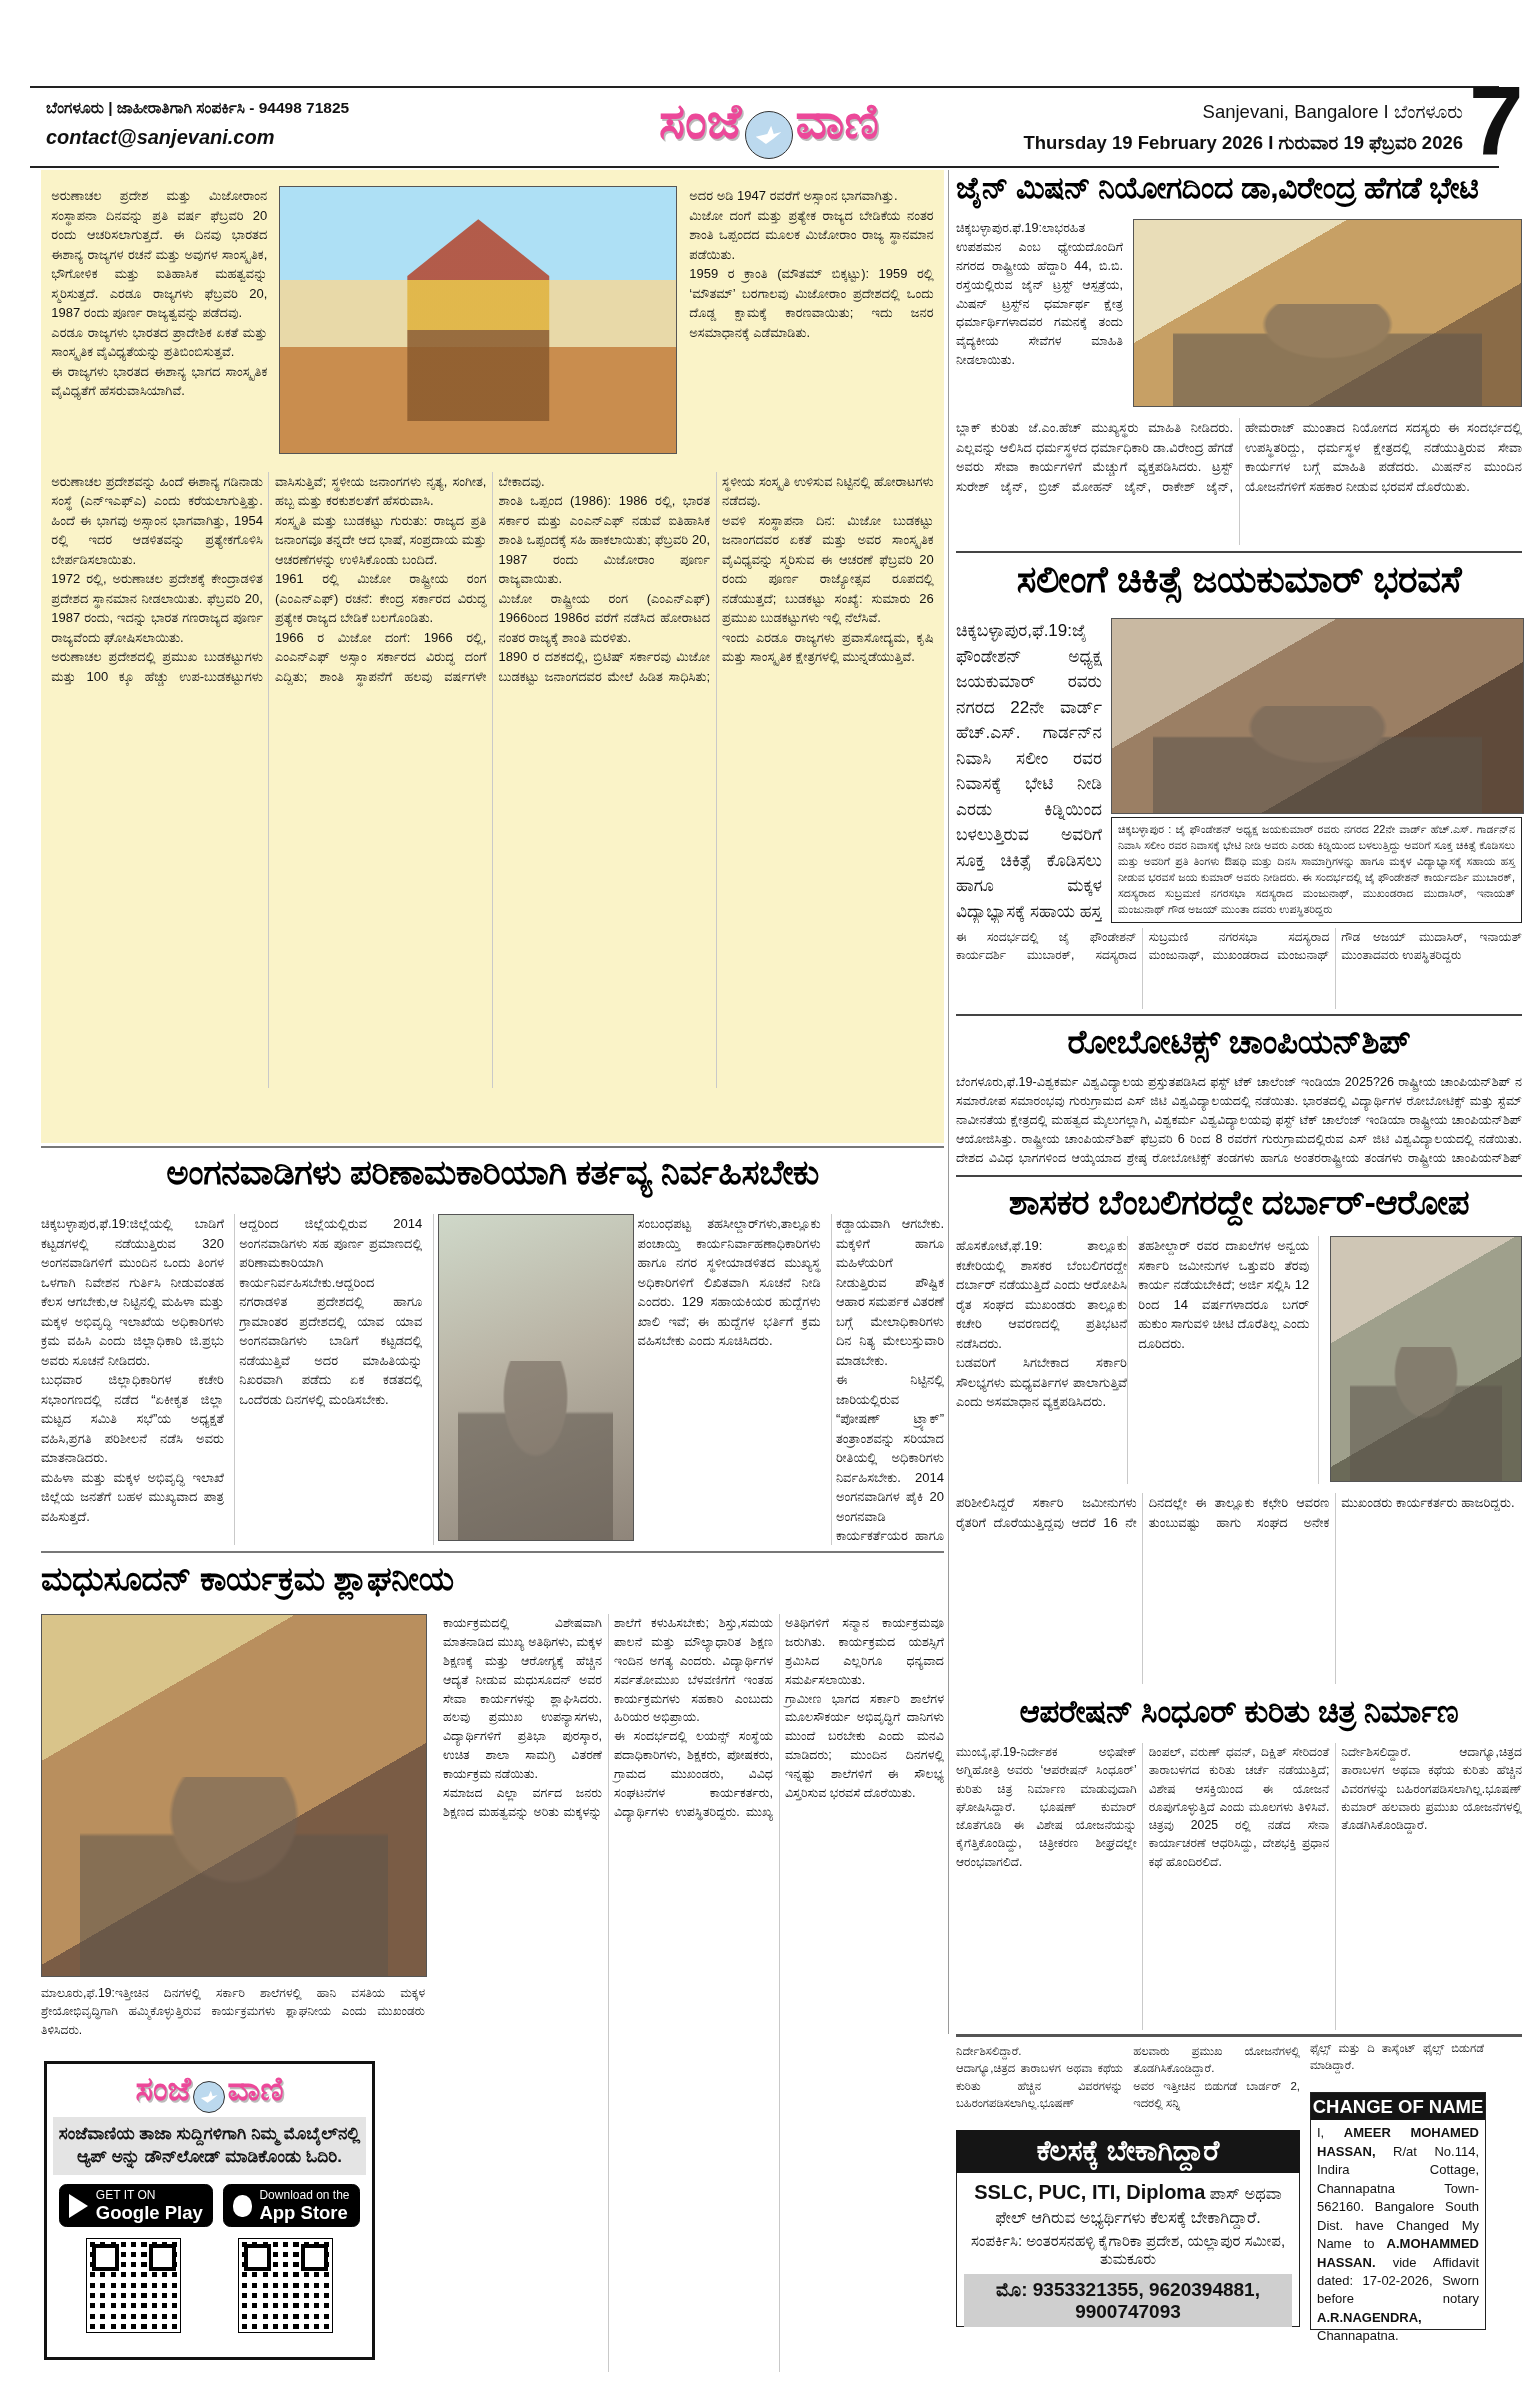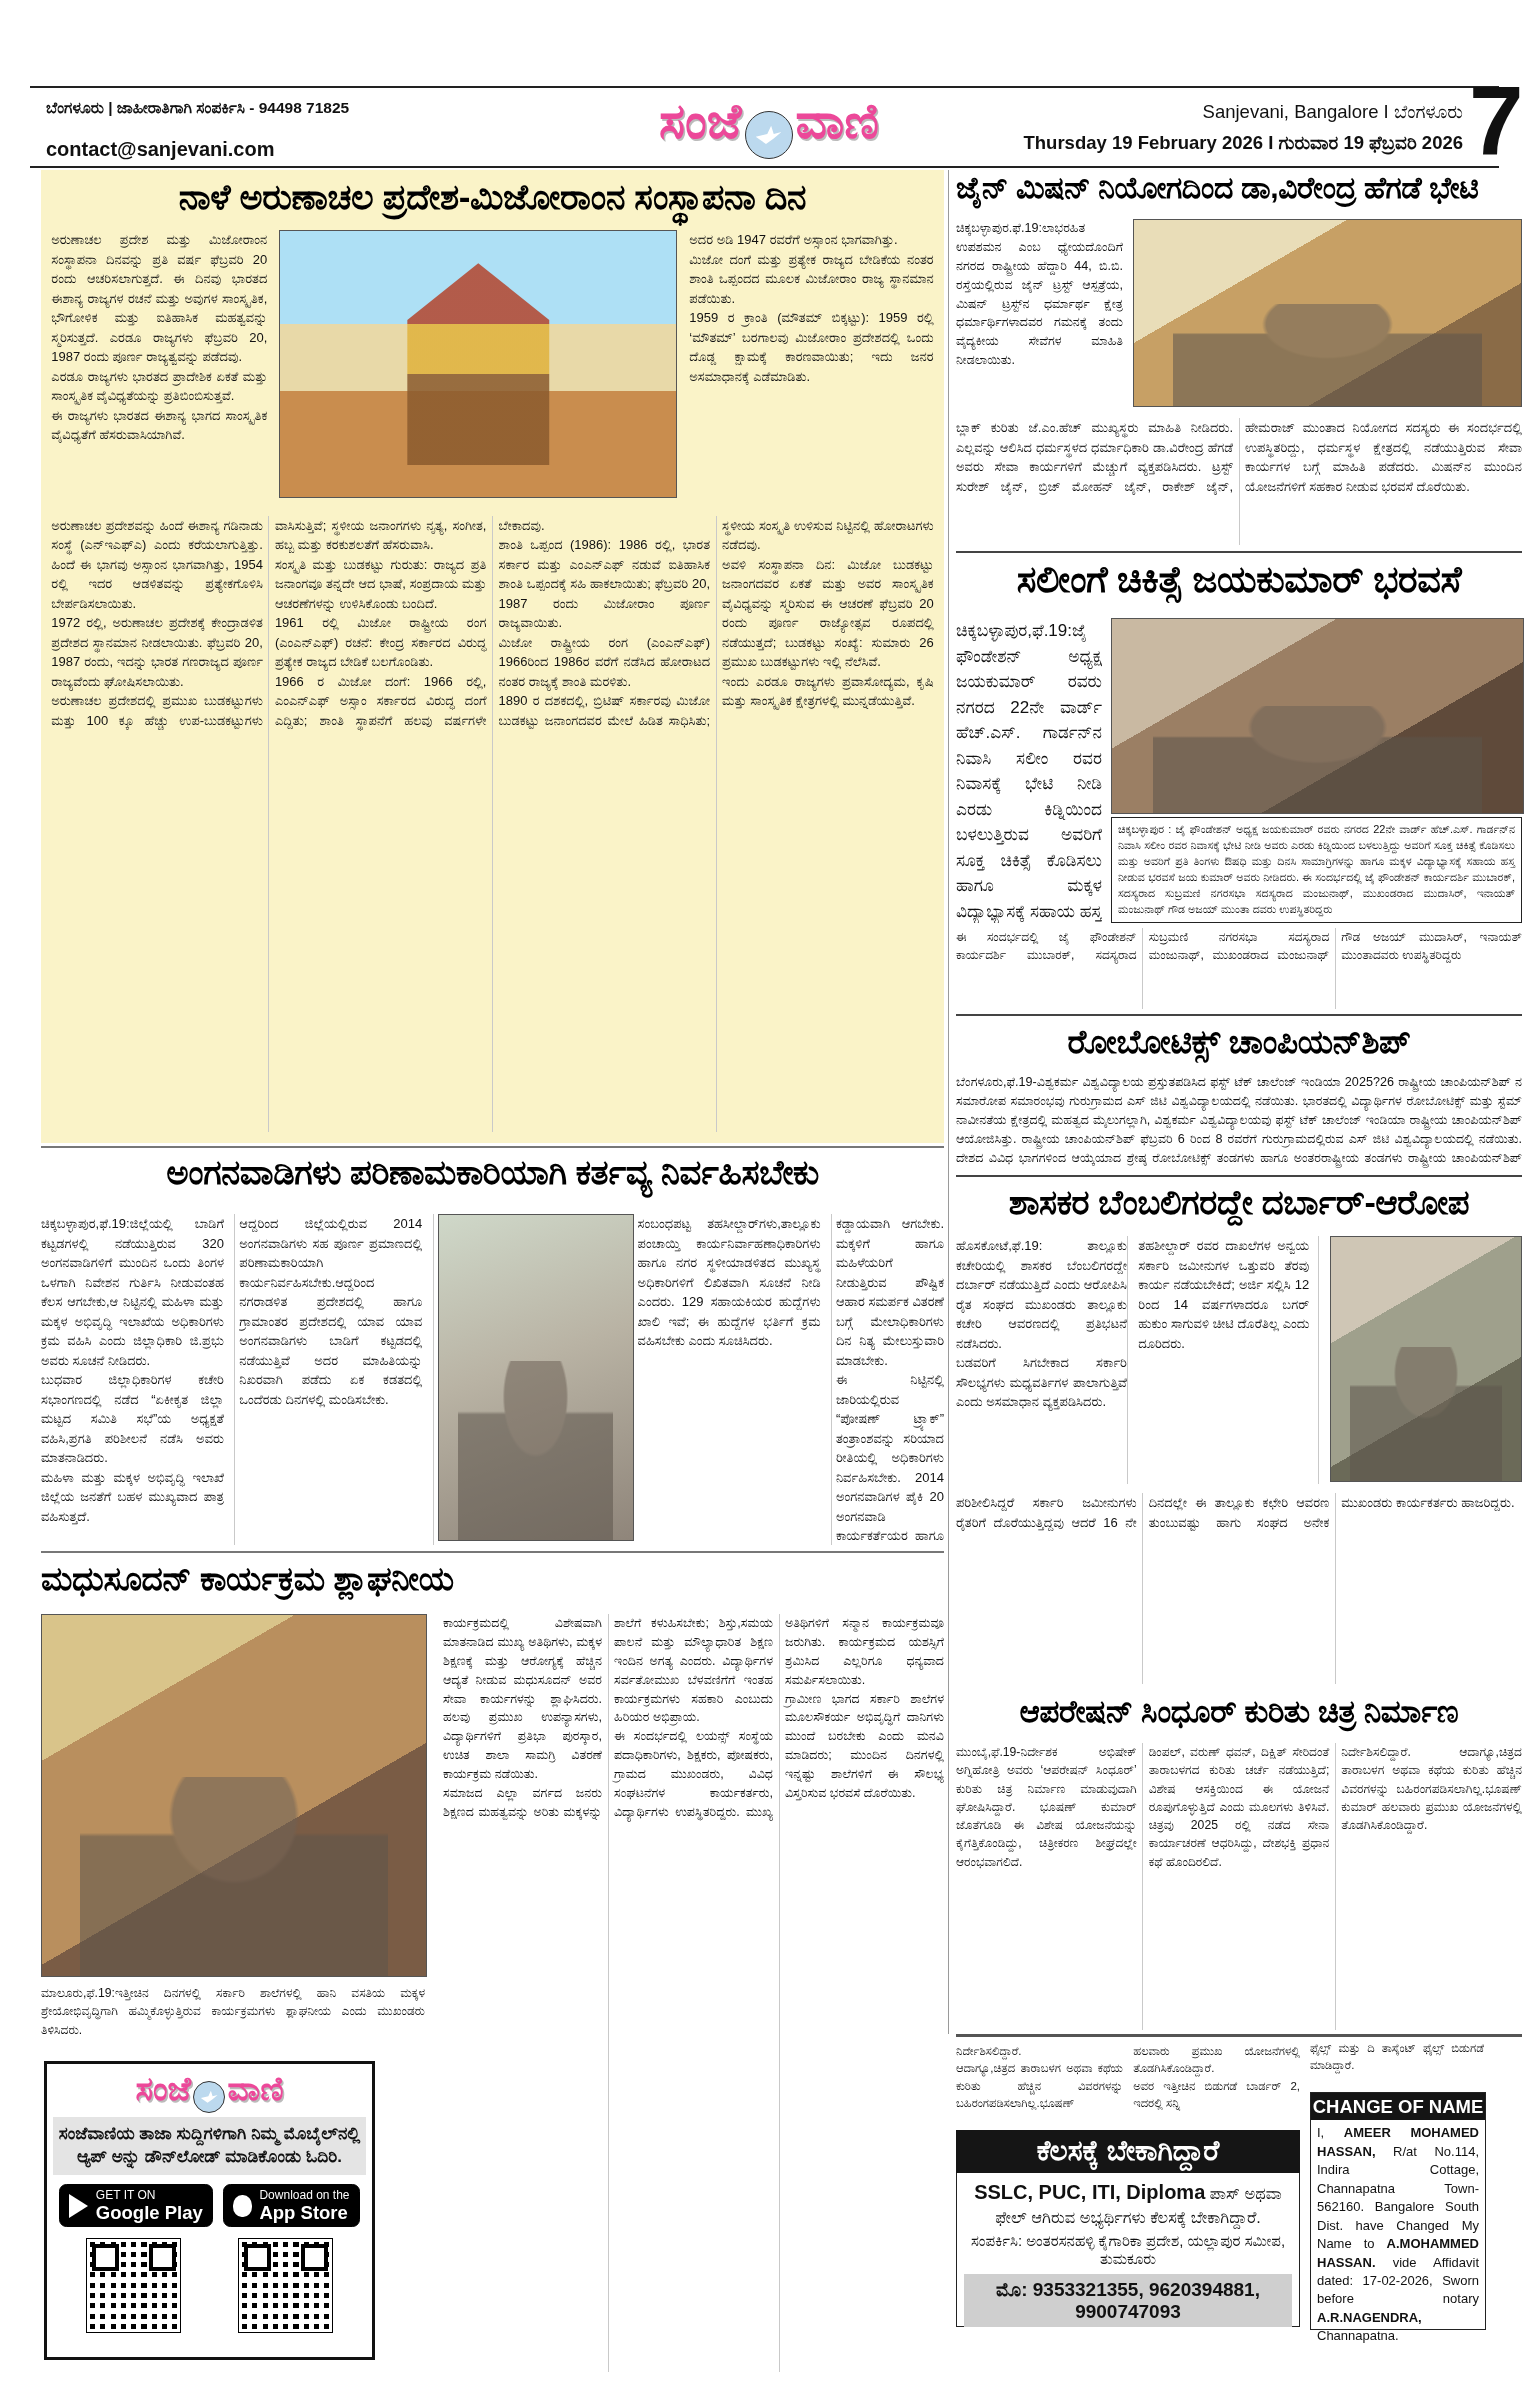--- a/index.html
+++ b/index.html
@@ -42,40 +42,39 @@
 </style>
 </head>
 <body>
 
 <div id="page">
 
   <div class="abs rule" style="left:30px;top:86px;width:1469px;height:2.2px;"></div>
 
   <div class="abs" style="left:46px;top:99px;width:473px;">
     <div style="font-size:15.5px;font-weight:bold;">ಬೆಂಗಳೂರು  |  ಜಾಹೀರಾತಿಗಾಗಿ ಸಂಪರ್ಕಿಸಿ - 94498 71825</div>
-    <div style="font-size:20px;font-weight:bold;margin-top:21px;">contact@sanjevani.com</div>
+    <div style="font-size:20px;font-weight:bold;margin-top:9px;font-style:italic;">contact@sanjevani.com</div>
   </div>
 
   <div class="abs" style="left:584px;top:93px;width:370px;text-align:center;">
     <span class="mast" style="font-size:49px;">ಸಂಜೆ</span><span class="dove" style="width:46px;height:46px;margin:0 3px;"></span><span class="mast" style="font-size:49px;">ವಾಣಿ</span>
   </div>
 
   <div class="abs" style="left:983px;top:101px;width:480px;text-align:right;">
     <div style="font-size:18.5px;">Sanjevani, Bangalore  I  ಬೆಂಗಳೂರು</div>
     <div style="font-size:18.5px;font-weight:bold;margin-top:9px;">Thursday  19  February 2026   I ಗುರುವಾರ 19 ಫೆಬ್ರವರಿ 2026</div>
   </div>
 
   <div class="abs" style="left:1469px;top:72px;font-size:98px;font-weight:bold;line-height:1;">7</div>
 
   <div class="abs rule" style="left:30px;top:166px;width:1469px;height:2.2px;"></div>
 
   <div class="abs vrule" style="left:948px;top:170px;height:1864px;"></div>
 
   <div class="abs" style="left:41px;top:170px;width:903px;height:973px;background:#faf3c8;padding:4.4px 10.3px;box-sizing:border-box;">
-    <div class="hl center" style="font-size:35px;margin-top:3px;">ನಾಳೆ ಅರುಣಾಚಲ ಪ್ರದೇಶ-ಮಿಜೋರಾಂನ ಸಂಸ್ಥಾಪನಾ ದಿನ</div>
     <div style="display:flex;gap:12px;margin-top:12px;height:275px;">
       <div class="txt" style="flex:0 0 216px;">ಅರುಣಾಚಲ ಪ್ರದೇಶ ಮತ್ತು ಮಿಜೋರಾಂನ ಸಂಸ್ಥಾಪನಾ ದಿನವನ್ನು ಪ್ರತಿ ವರ್ಷ ಫೆಬ್ರವರಿ 20 ರಂದು ಆಚರಿಸಲಾಗುತ್ತದೆ. ಈ ದಿನವು ಭಾರತದ ಈಶಾನ್ಯ ರಾಜ್ಯಗಳ ರಚನೆ ಮತ್ತು ಅವುಗಳ ಸಾಂಸ್ಕೃತಿಕ, ಭೌಗೋಳಿಕ ಮತ್ತು ಐತಿಹಾಸಿಕ ಮಹತ್ವವನ್ನು ಸ್ಮರಿಸುತ್ತದೆ. ಎರಡೂ ರಾಜ್ಯಗಳು ಫೆಬ್ರವರಿ 20, 1987 ರಂದು ಪೂರ್ಣ ರಾಜ್ಯತ್ವವನ್ನು ಪಡೆದವು.
 ಎರಡೂ ರಾಜ್ಯಗಳು ಭಾರತದ ಪ್ರಾದೇಶಿಕ ಏಕತೆ ಮತ್ತು ಸಾಂಸ್ಕೃತಿಕ ವೈವಿಧ್ಯತೆಯನ್ನು ಪ್ರತಿಬಿಂಬಿಸುತ್ತವೆ.
 ಈ ರಾಜ್ಯಗಳು ಭಾರತದ ಈಶಾನ್ಯ ಭಾಗದ ಸಾಂಸ್ಕೃತಿಕ ವೈವಿಧ್ಯತೆಗೆ ಹೆಸರುವಾಸಿಯಾಗಿವೆ.</div>
       <div class="photo photo-sky" style="flex:0 0 396px;height:266px;"></div>
       <div class="txt" style="flex:1;">ಅದರ ಅಡಿ 1947 ರವರೆಗೆ ಅಸ್ಸಾಂನ ಭಾಗವಾಗಿತ್ತು.
 ಮಿಜೋ ದಂಗೆ ಮತ್ತು ಪ್ರತ್ಯೇಕ ರಾಜ್ಯದ ಬೇಡಿಕೆಯ ನಂತರ ಶಾಂತಿ ಒಪ್ಪಂದದ ಮೂಲಕ ಮಿಜೋರಾಂ ರಾಜ್ಯ ಸ್ಥಾನಮಾನ ಪಡೆಯಿತು.
 1959 ರ ಕ್ರಾಂತಿ (ಮೌತಮ್ ಬಿಕ್ಕಟ್ಟು): 1959 ರಲ್ಲಿ ‘ಮೌತಮ್’ ಬರಗಾಲವು ಮಿಜೋರಾಂ ಪ್ರದೇಶದಲ್ಲಿ ಒಂದು ದೊಡ್ಡ ಕ್ಷಾಮಕ್ಕೆ ಕಾರಣವಾಯಿತು; ಇದು ಜನರ ಅಸಮಾಧಾನಕ್ಕೆ ಎಡೆಮಾಡಿತು.</div>
     </div>
     <div class="txt cols" style="margin-top:10.3px;column-count:4;height:616px;">ಅರುಣಾಚಲ ಪ್ರದೇಶವನ್ನು ಹಿಂದೆ ಈಶಾನ್ಯ ಗಡಿನಾಡು ಸಂಸ್ಥೆ (ಎನ್‌ಇಎಫ್‌ಎ) ಎಂದು ಕರೆಯಲಾಗುತ್ತಿತ್ತು. ಹಿಂದೆ ಈ ಭಾಗವು ಅಸ್ಸಾಂನ ಭಾಗವಾಗಿತ್ತು, 1954 ರಲ್ಲಿ ಇದರ ಆಡಳಿತವನ್ನು ಪ್ರತ್ಯೇಕಗೊಳಿಸಿ ಬೇರ್ಪಡಿಸಲಾಯಿತು.

